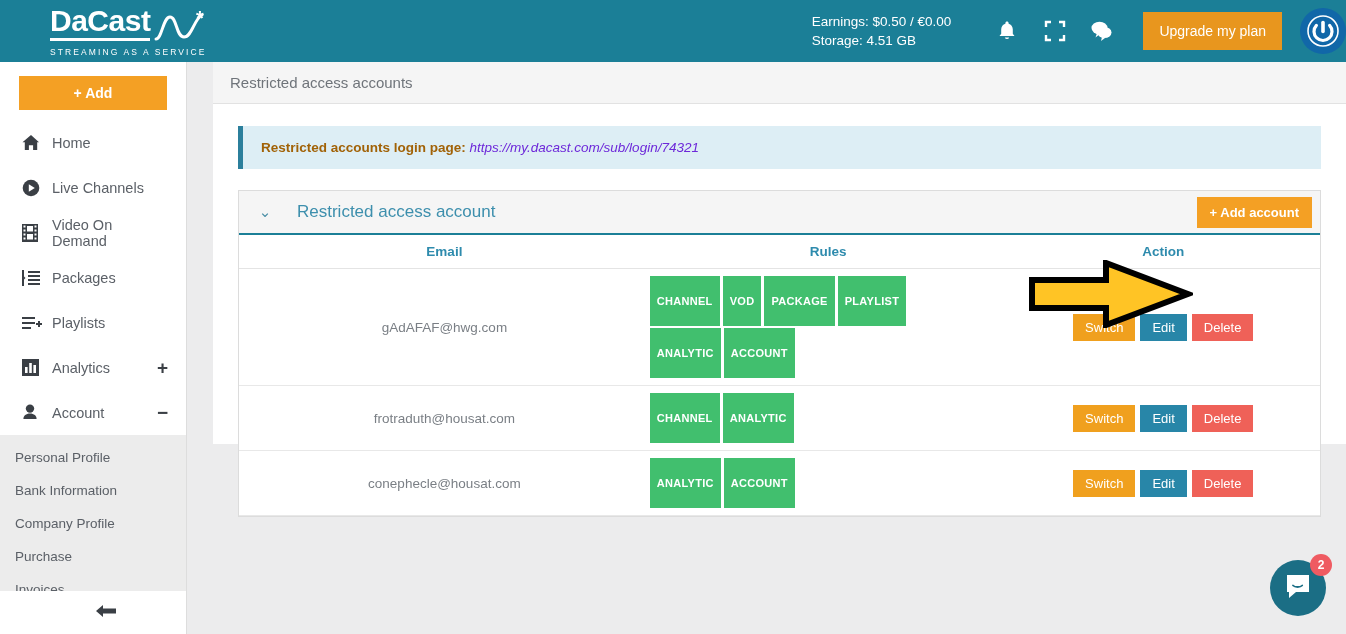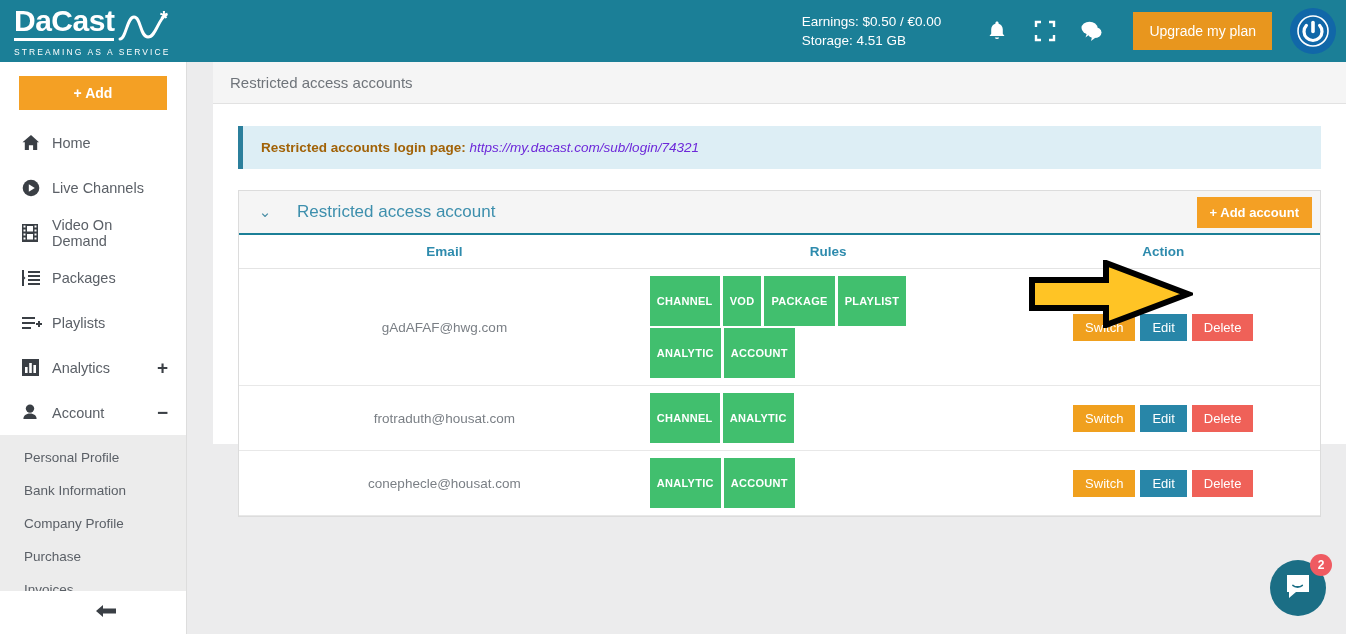--- a/index.html
+++ b/index.html
@@ -10,35 +10,35 @@
     overflow: hidden;
   }
   .app { position: relative; width: 1346px; height: 634px; }
 
   
   .topbar {
     position: absolute; left: 0; top: 0; width: 1346px; height: 62px;
     background: #1b7f97;
     display: flex; align-items: center;
   }
-  .logo-wrap { width: 213px; padding-left: 14px; }
+  .logo-wrap { width: 213px; padding-left: 14px; margin-left: 36px; }
   .logo-main {
     display: flex; align-items: flex-end;
     color: #fff; font-weight: bold; font-size: 30px; letter-spacing: -0.5px;
     line-height: 1;
   }
   .logo-text { border-bottom: 3px solid #fff; padding-bottom: 2px; }
   .logo-squiggle { margin-left: 4px; position: relative; width: 56px; height: 30px; }
   .logo-sub {
     color: #fff; font-size: 8.5px; letter-spacing: 2.1px; margin-top: 6px;
     font-weight: normal;
   }
   .top-right {
     margin-left: auto; display: flex; align-items: center; gap: 0px;
-    padding-right: 10px; height: 62px;
+    height: 62px;
   }
   .acct-stats {
     color: #fff; font-size: 13.5px; line-height: 19px; margin-right: 32px;
     white-space: nowrap;
   }
   .top-icon {
     width: 48px; height: 62px; display: flex; align-items: center; justify-content: center;
     cursor: pointer;
   }
   .upgrade-btn {
@@ -65,21 +65,21 @@
     color: #5b6067; font-size: 14.5px; cursor: pointer;
   }
   .nav-icon {
     width: 30px; display: flex; align-items: center; justify-content: flex-start;
     color: #3a3f45;
   }
   .nav-label { flex: 1; }
   .nav-plus { color: #3a3f45; font-size: 19px; font-weight: bold; line-height: 1; }
   .submenu { background: #ececec; padding: 6px 0 2px 0; }
   .sub-item {
-    padding: 9px 0 9px 24px; font-size: 13.5px; color: #5b6067; cursor: pointer;
+    padding: 9px 0 9px 15px; font-size: 13.5px; color: #5b6067; cursor: pointer;
   }
   .collapse-bar {
     position: absolute; left: 0; bottom: 0; width: 212px; height: 43px;
     background: #fff; display: flex; align-items: center; justify-content: center;
     cursor: pointer;
   }
 
   
   .main {
     position: absolute; left: 213px; top: 62px; width: 1133px; height: 524px;

